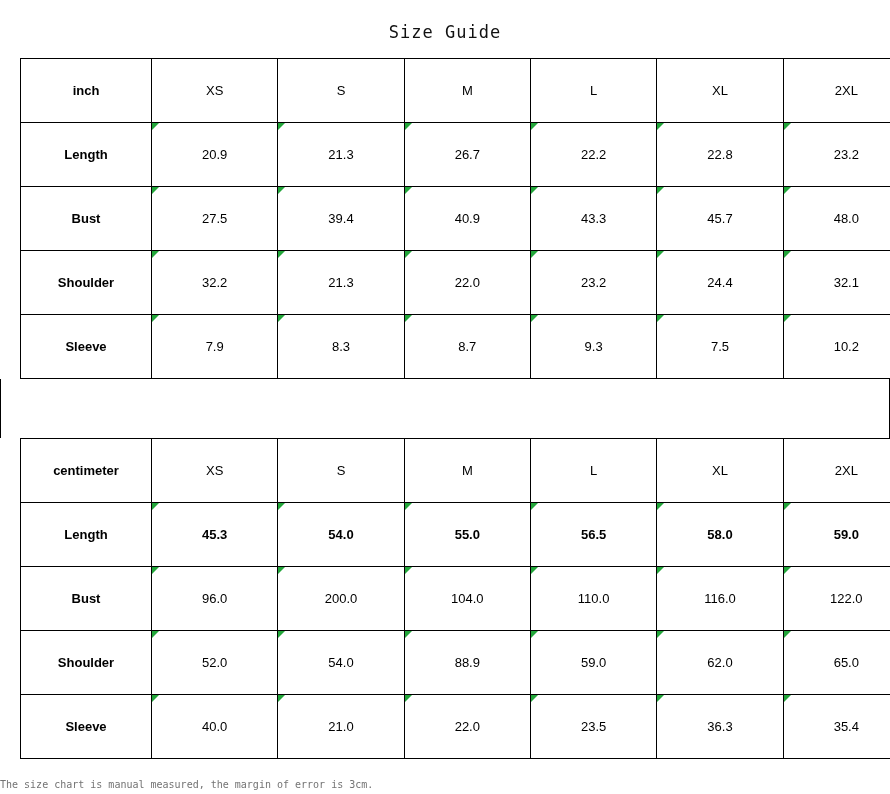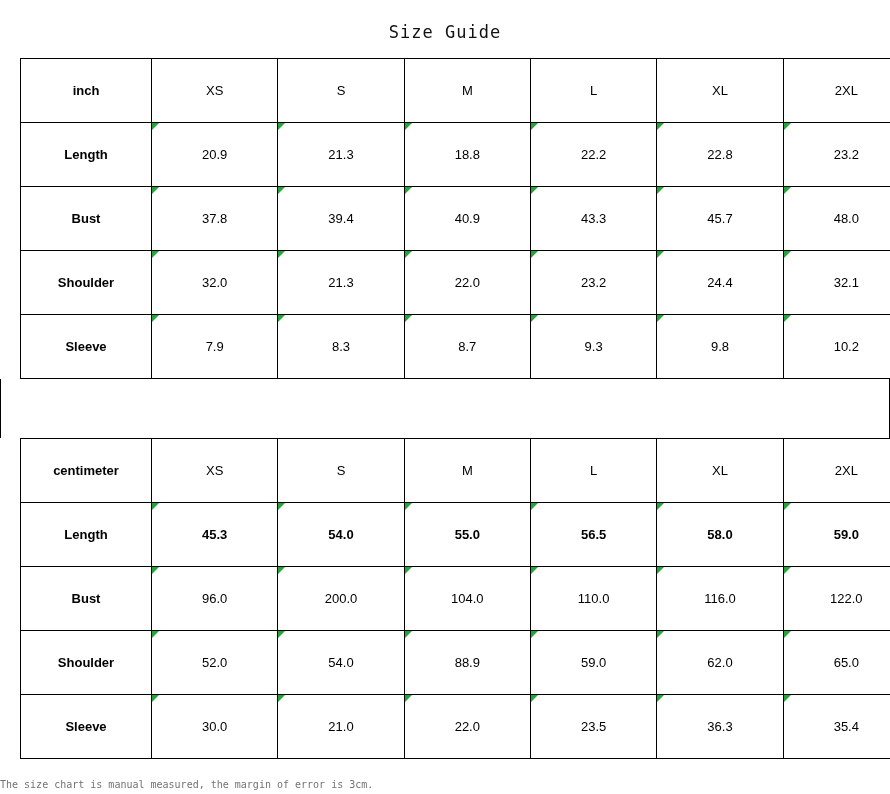--- a/index.html
+++ b/index.html
@@ -99,50 +99,50 @@
           <td class="col-head">S</td>
           <td class="col-head">M</td>
           <td class="col-head">L</td>
           <td class="col-head">XL</td>
           <td class="col-head">2XL</td>
         </tr>
         <tr>
           <td class="row-head">Length</td>
           <td class="marked">20.9</td>
           <td class="marked">21.3</td>
-          <td class="marked">18.8</td>
+          <td class="marked">26.7</td>
           <td class="marked">22.2</td>
           <td class="marked">22.8</td>
           <td class="marked">23.2</td>
         </tr>
         <tr>
           <td class="row-head">Bust</td>
-          <td class="marked">37.8</td>
+          <td class="marked">27.5</td>
           <td class="marked">39.4</td>
           <td class="marked">40.9</td>
           <td class="marked">43.3</td>
           <td class="marked">45.7</td>
           <td class="marked">48.0</td>
         </tr>
         <tr>
           <td class="row-head">Shoulder</td>
-          <td class="marked">32.0</td>
+          <td class="marked">32.2</td>
           <td class="marked">21.3</td>
           <td class="marked">22.0</td>
           <td class="marked">23.2</td>
           <td class="marked">24.4</td>
           <td class="marked">32.1</td>
         </tr>
         <tr>
           <td class="row-head">Sleeve</td>
           <td class="marked">7.9</td>
           <td class="marked">8.3</td>
           <td class="marked">8.7</td>
           <td class="marked">9.3</td>
-          <td class="marked">9.8</td>
+          <td class="marked">7.5</td>
           <td class="marked">10.2</td>
         </tr>
       </tbody>
   </table>
 
   <div class="gap"></div>
 
   <table class="size-table">
     <tbody>
         <tr>
@@ -176,21 +176,21 @@
           <td class="row-head">Shoulder</td>
           <td class="marked">52.0</td>
           <td class="marked">54.0</td>
           <td class="marked">88.9</td>
           <td class="marked">59.0</td>
           <td class="marked">62.0</td>
           <td class="marked">65.0</td>
         </tr>
         <tr>
           <td class="row-head">Sleeve</td>
-          <td class="marked">30.0</td>
+          <td class="marked">40.0</td>
           <td class="marked">21.0</td>
           <td class="marked">22.0</td>
           <td class="marked">23.5</td>
           <td class="marked">36.3</td>
           <td class="marked">35.4</td>
         </tr>
       </tbody>
   </table>
 
   <div class="footnote">The size chart is manual measured, the margin of error is 3cm.</div>

